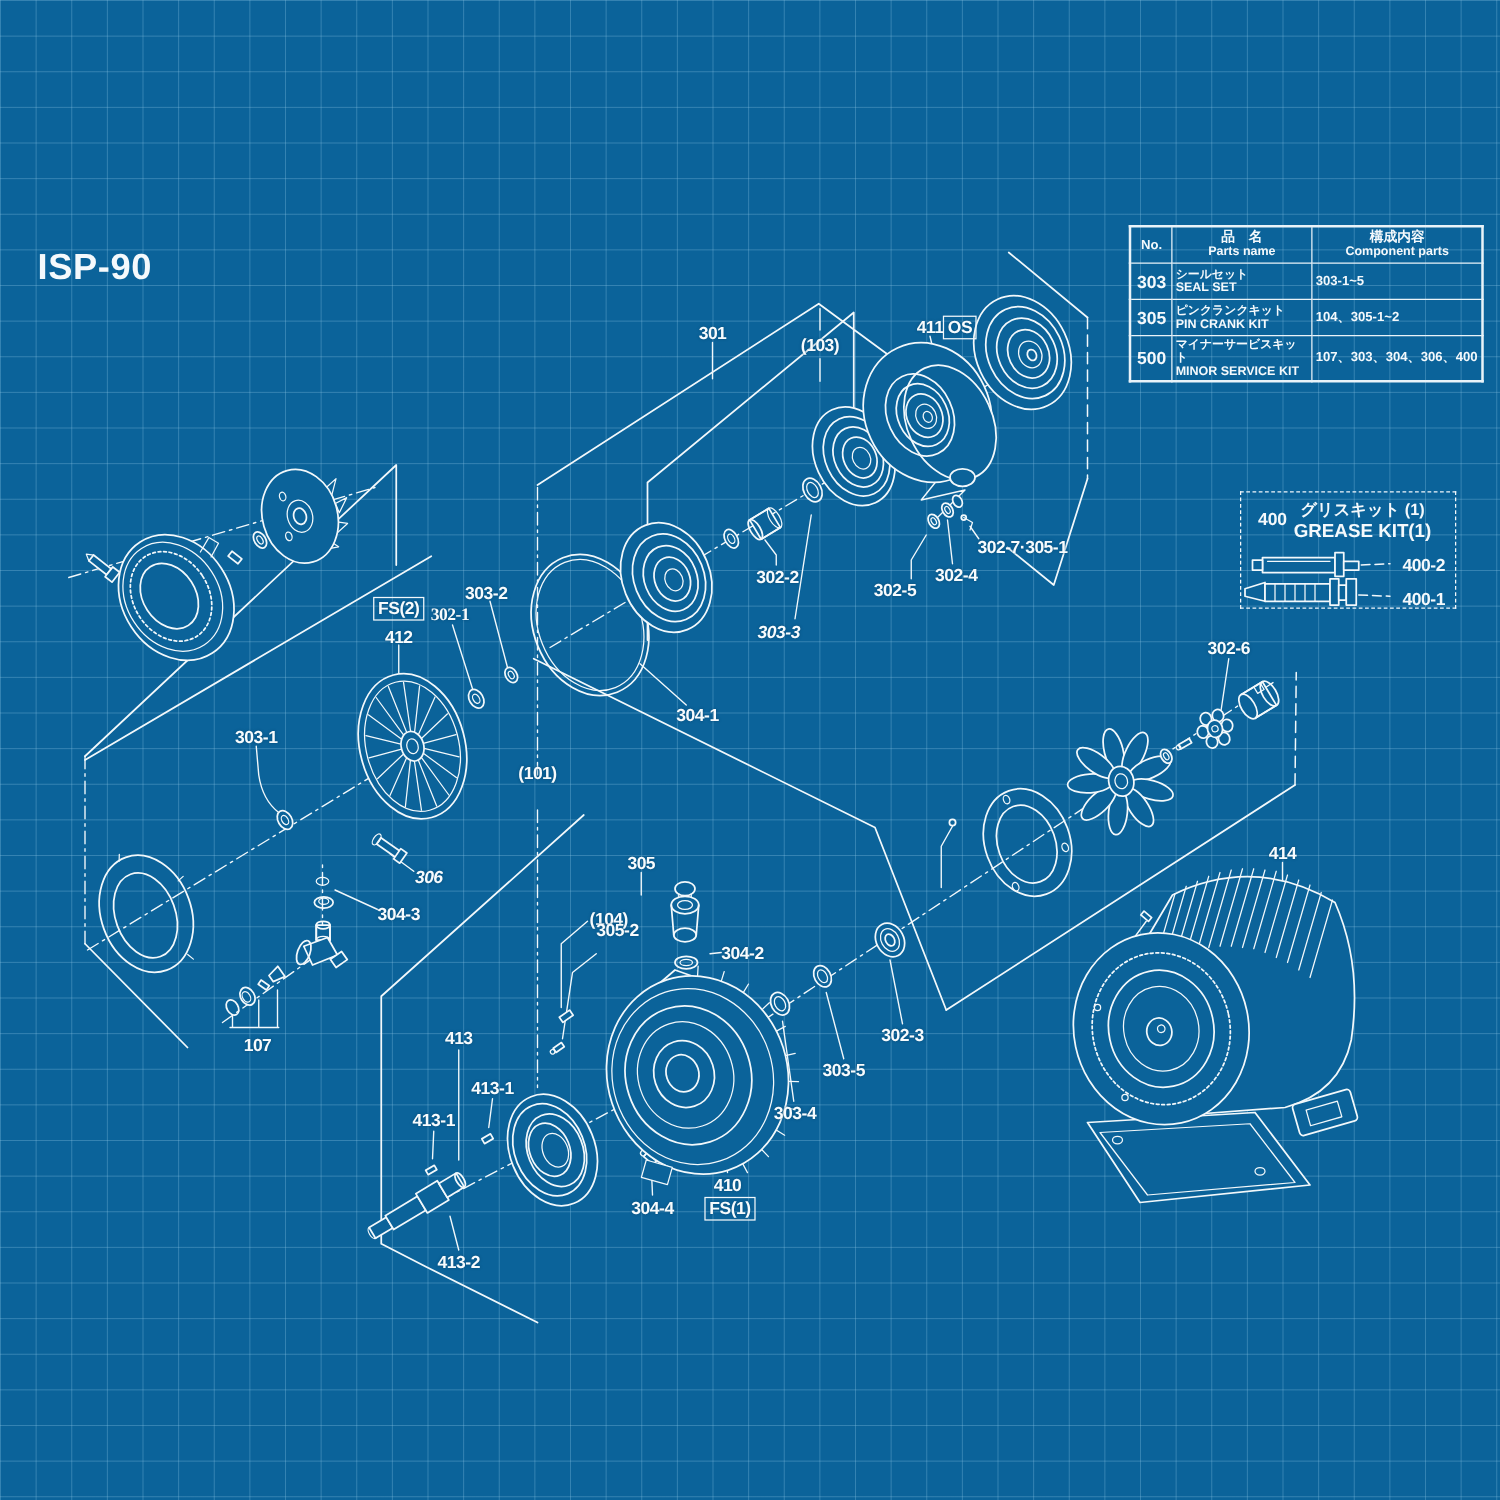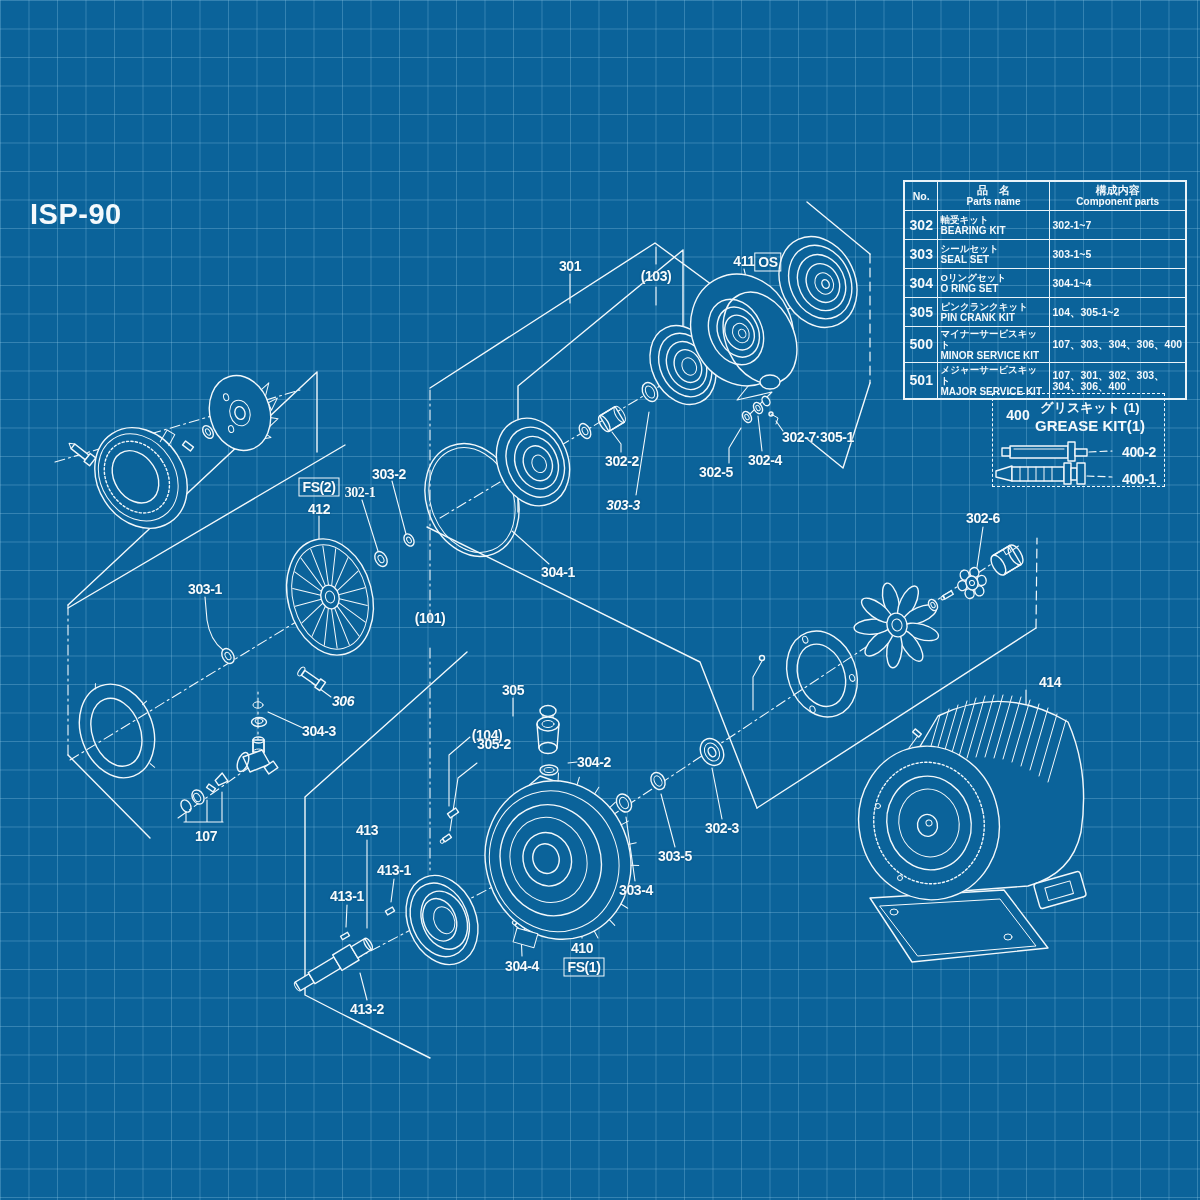--- a/index.html
+++ b/index.html
@@ -497,66 +497,42 @@
           <span class="hdr-en">Parts name</span>
         </th>
         <th>
           <span class="hdr-jp">構成内容</span>
           <span class="hdr-en">Component parts</span>
         </th>
       </tr>
     </thead>
     <tbody>
         <tr>
-          <td class="c-no">302</td>
-          <td class="c-name">
-            <span class="jp">軸受キット</span>
-            <span class="en">BEARING KIT</span>
-          </td>
-          <td class="c-comp">302-1~7</td>
-        </tr>
-        <tr>
           <td class="c-no">303</td>
           <td class="c-name">
             <span class="jp">シールセット</span>
             <span class="en">SEAL SET</span>
           </td>
           <td class="c-comp">303-1~5</td>
-        </tr>
-        <tr>
-          <td class="c-no">304</td>
-          <td class="c-name">
-            <span class="jp">Oリングセット</span>
-            <span class="en">O RING SET</span>
-          </td>
-          <td class="c-comp">304-1~4</td>
         </tr>
         <tr>
           <td class="c-no">305</td>
           <td class="c-name">
             <span class="jp">ピンクランクキット</span>
             <span class="en">PIN CRANK KIT</span>
           </td>
           <td class="c-comp">104、305-1~2</td>
         </tr>
         <tr>
           <td class="c-no">500</td>
           <td class="c-name">
             <span class="jp">マイナーサービスキット</span>
             <span class="en">MINOR SERVICE KIT</span>
           </td>
           <td class="c-comp">107、303、304、306、400</td>
-        </tr>
-        <tr>
-          <td class="c-no">501</td>
-          <td class="c-name">
-            <span class="jp">メジャーサービスキット</span>
-            <span class="en">MAJOR SERVICE KIT</span>
-          </td>
-          <td class="c-comp">107、301、302、303、304、306、400</td>
         </tr>
       </tbody>
   </table>
 
   <div id="grease-box">
     <span class="gk" id="gk-no">400</span>
     <span class="gk" id="gk-jp">グリスキット (1)</span>
     <span class="gk" id="gk-en">GREASE KIT(1)</span>
     <span class="gk" id="gk-l2">400-2</span>
     <span class="gk" id="gk-l1">400-1</span>
@@ -590,16 +566,16 @@
       <div class="plabel" style="left: 675px; top: 856px;">303-5</div>
       <div class="plabel" style="left: 636px; top: 890px; text-align: right;">303-4</div>
       <div class="plabel" style="left: 582px; top: 948px;">410</div>
       <div class="plabel boxed" style="left: 584px; top: 967px;">FS(1)</div>
       <div class="plabel" style="left: 522px; top: 966px;">304-4</div>
       <div class="plabel" style="left: 367px; top: 830px;">413</div>
       <div class="plabel" style="left: 394px; top: 870px;">413-1</div>
       <div class="plabel" style="left: 347px; top: 896px;">413-1</div>
       <div class="plabel" style="left: 367px; top: 1009px;">413-2</div>
       <div class="plabel" style="left: 983px; top: 518px;">302-6</div>
-      <div class="plabel" style="left: 1026px; top: 682px; margin-left: 24px;">414</div>
+      <div class="plabel" style="left: 1026px; top: 682px;">414</div>
     </div>
 
 </div>
 
 </body></html>

